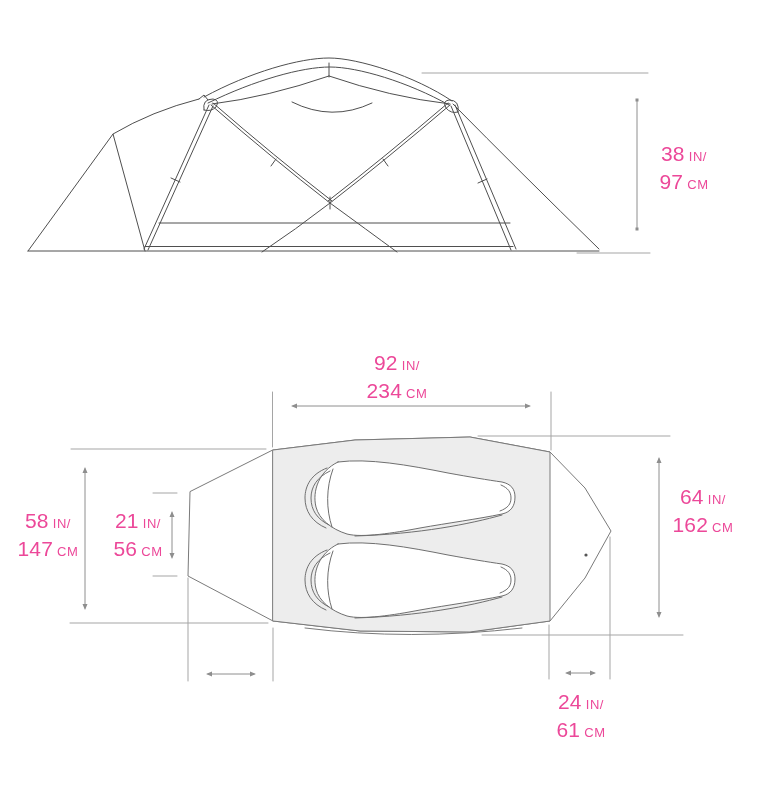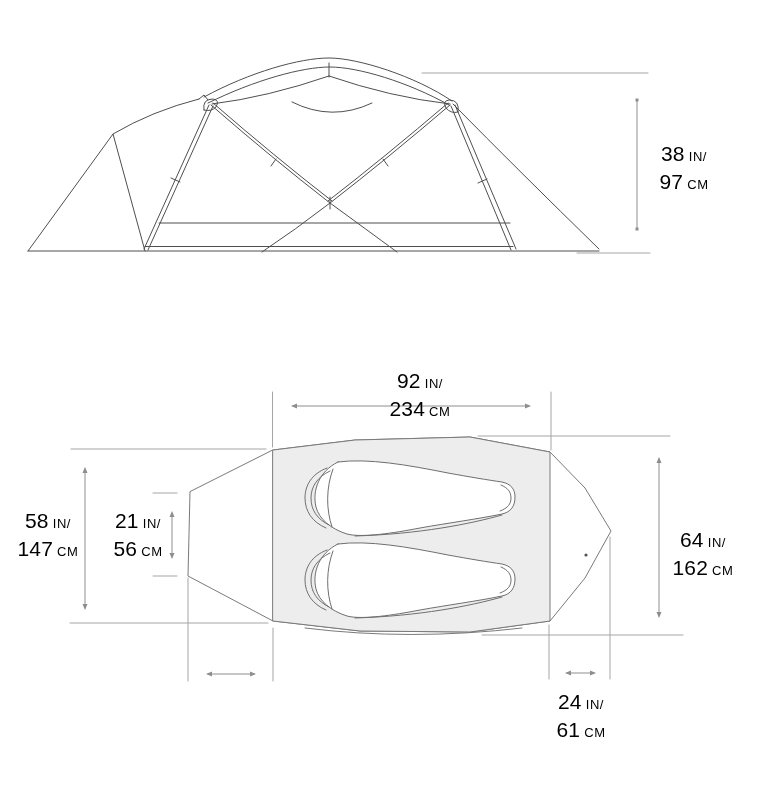--- a/index.html
+++ b/index.html
@@ -1,20 +1,20 @@
 <!DOCTYPE html>
 <html><head>
 <meta charset="utf-8">
 <style>
   html,body{margin:0;padding:0;background:#ffffff;}
   #stage{position:relative;width:768px;height:806px;background:#ffffff;overflow:hidden;
          font-family:"Liberation Sans","DejaVu Sans",sans-serif;}
   #artwork{position:absolute;left:0;top:0;}
   .dim-label{position:absolute;transform:translateX(-50%);text-align:center;
-             color:#000000;white-space:nowrap;}
+             color:#ec4899;white-space:nowrap;}
   .dim-row{line-height:25px;}
   .num{font-size:21px;font-weight:500;letter-spacing:.2px;}
   .unit{font-size:13px;font-weight:500;margin-left:4px;letter-spacing:.6px;}
 </style>
 </head>
 <body>
 
 <div id="stage">
 
   <svg id="artwork" width="768" height="806" viewBox="0 0 768 806" fill="none" stroke-linecap="round" stroke-linejoin="round">
@@ -99,36 +99,36 @@
                M206,674 l6,-2.5 v5 Z    M256,674 l-6,-2.5 v5 Z
                M565,673 l6,-2.5 v5 Z    M596,673 l-6,-2.5 v5 Z"></path>
     </g>
   </svg>
 
   <div class="dim-label" style="left:684px;top:141px;">
     <div class="dim-row"><span class="num">38</span><span class="unit">IN/</span></div>
     <div class="dim-row"><span class="num">97</span><span class="unit">CM</span></div>
   </div>
 
-  <div class="dim-label" style="left:420px;top:350px;margin-top:18px;">
+  <div class="dim-label" style="left:397px;top:350px;">
     <div class="dim-row"><span class="num">92</span><span class="unit">IN/</span></div>
     <div class="dim-row"><span class="num">234</span><span class="unit">CM</span></div>
   </div>
 
   <div class="dim-label" style="left:48px;top:508px;">
     <div class="dim-row"><span class="num">58</span><span class="unit">IN/</span></div>
     <div class="dim-row"><span class="num">147</span><span class="unit">CM</span></div>
   </div>
 
   <div class="dim-label" style="left:138px;top:508px;">
     <div class="dim-row"><span class="num">21</span><span class="unit">IN/</span></div>
     <div class="dim-row"><span class="num">56</span><span class="unit">CM</span></div>
   </div>
 
-  <div class="dim-label" style="left:703px;top:527px;">
+  <div class="dim-label" style="left:703px;top:484px;">
     <div class="dim-row"><span class="num">64</span><span class="unit">IN/</span></div>
     <div class="dim-row"><span class="num">162</span><span class="unit">CM</span></div>
   </div>
 
 
   <div class="dim-label" style="left:581px;top:689px;">
     <div class="dim-row"><span class="num">24</span><span class="unit">IN/</span></div>
     <div class="dim-row"><span class="num">61</span><span class="unit">CM</span></div>
   </div>
 

